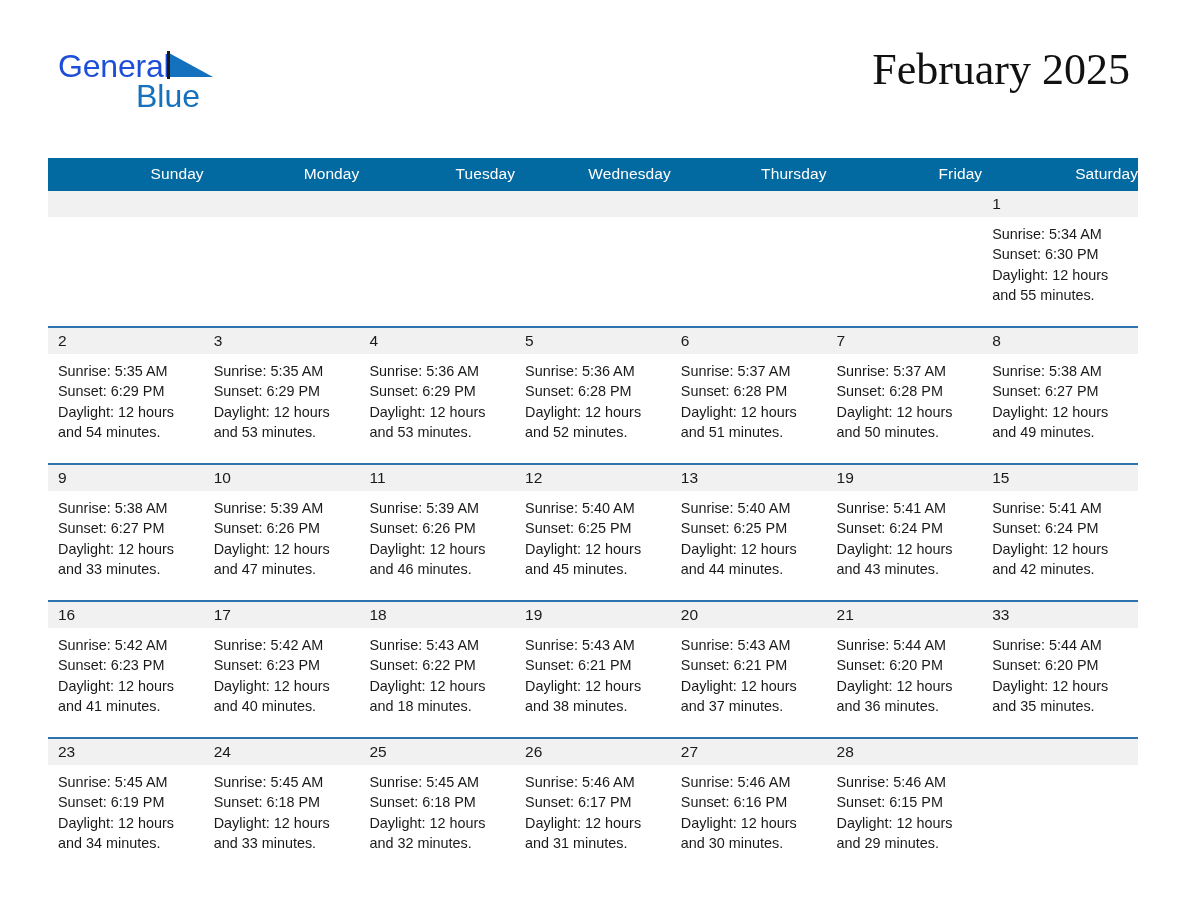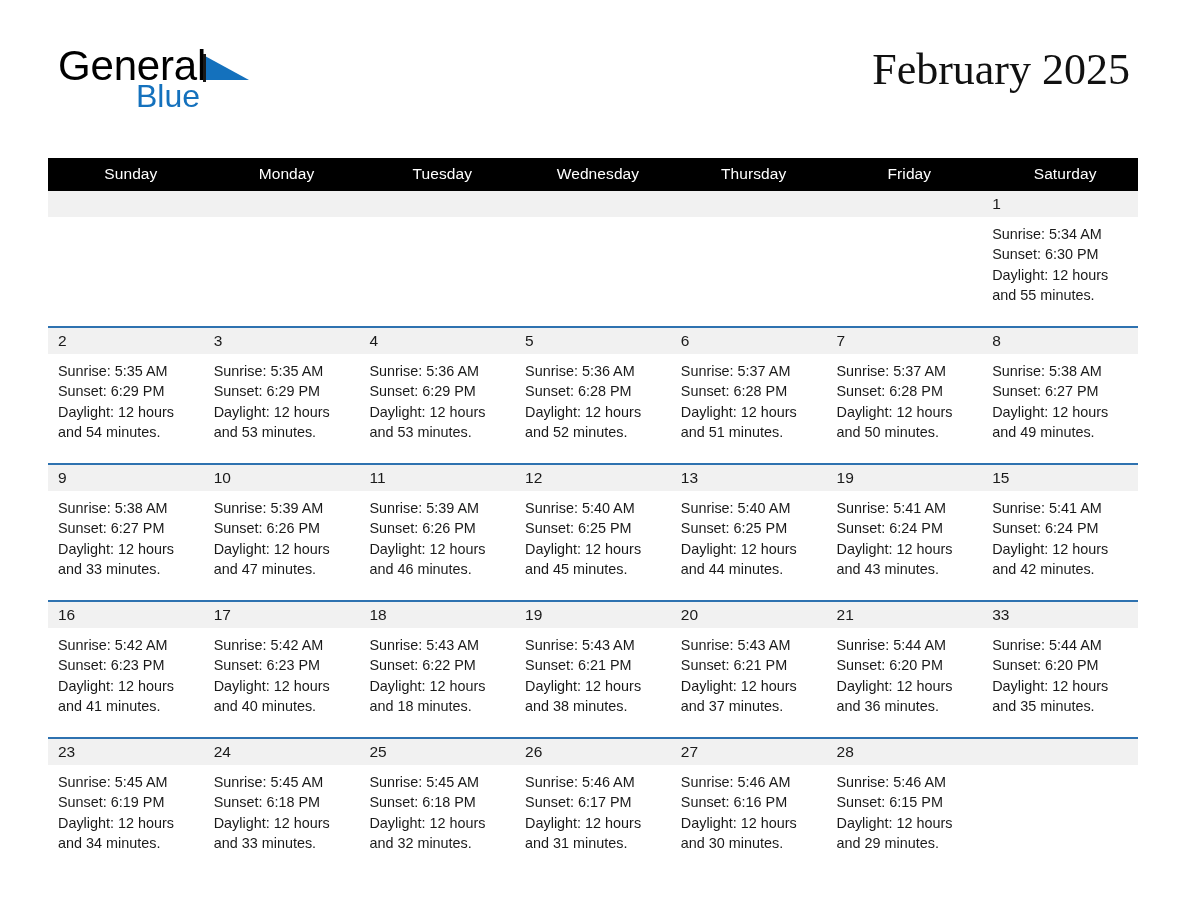--- a/index.html
+++ b/index.html
@@ -35,22 +35,22 @@
     top: 48px;
     width: 340px;
     height: 72px;
   }
   .logo-row1 {
     position: relative;
     height: 36px;
     white-space: nowrap;
   }
   .logo-general {
-    font-size: 42px;
-    color: #000000;
+    font-size: 32px;
+    color: #1d4ed8;
     letter-spacing: -0.2px;
     line-height: 36px;
     font-family: "Liberation Sans", sans-serif;
   }
   .logo-tri {
     display: inline-block;
     vertical-align: -2px;
     margin-left: -3px;
   }
   .logo-row2 {
@@ -95,25 +95,25 @@
     width: 1090px;
   }
   .cal-table {
     width: 1090px;
     border-collapse: collapse;
     table-layout: fixed;
   }
   .cal-table col { width: 155.7px; }
 
   thead th {
-    background: #000000;
+    background: #0369a1;
     color: #ffffff;
     font-size: 15.5px;
     font-weight: normal;
-    text-align: center;
+    text-align: right;
     padding: 7px 0 8px 10px;
     height: 17px;
     letter-spacing: 0.1px;
   }
 
   tbody td {
     vertical-align: top;
     padding: 0;
     height: 135px;
     background: #ffffff;

